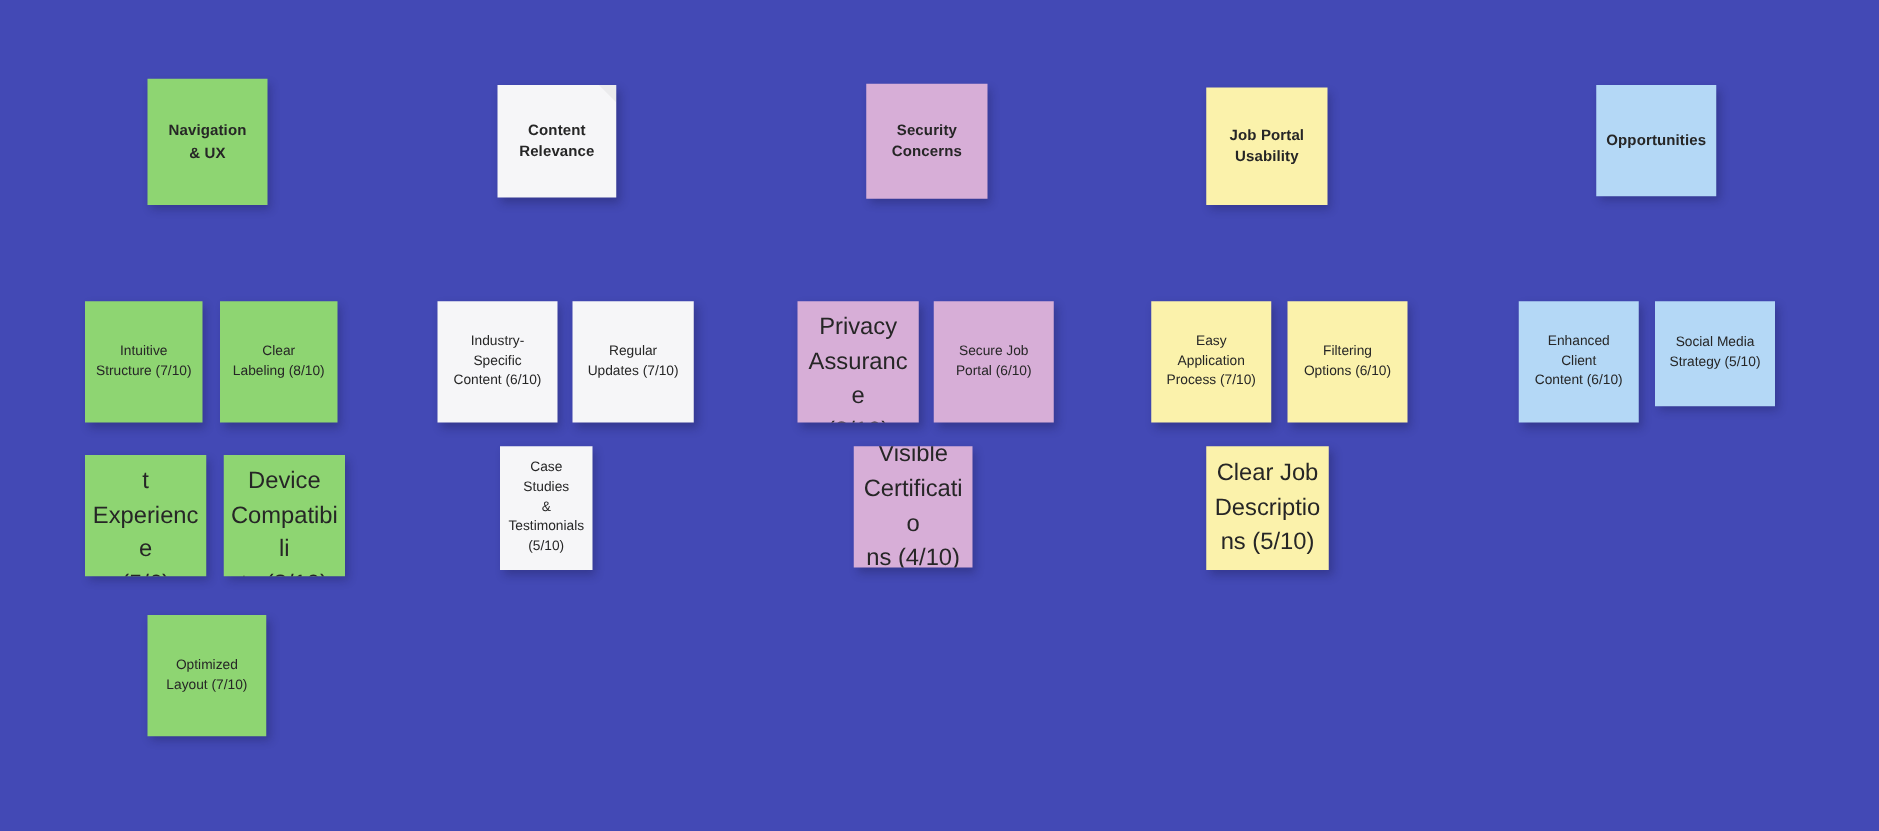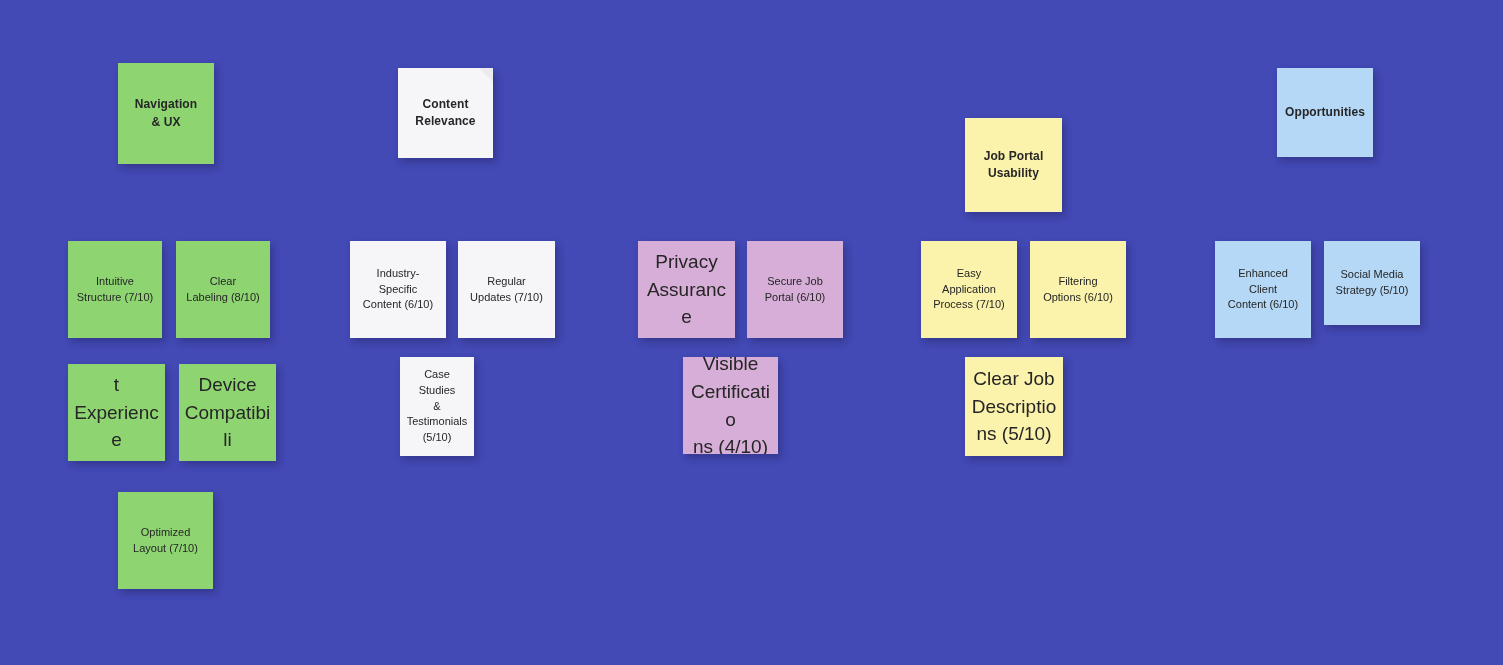--- a/index.html
+++ b/index.html
@@ -67,21 +67,25 @@
 
 <div id="board">
     <div class="note header" style="left: 118px; top: 63px; width: 96px; height: 101px; background: rgb(142, 213, 114);">
       <span class="txt">Navigation
 &amp; UX</span>
     </div>
     <div class="note header curl" style="left: 398px; top: 68px; width: 95px; height: 90px; background: rgb(246, 246, 248);">
       <span class="txt">Content
 Relevance</span>
     </div>
-    <div class="note header" style="left: 965px; top: 70px; width: 97px; height: 94px; background: rgb(251, 242, 171); margin-top: 48px;">
+    <div class="note header" style="left: 693px; top: 67px; width: 97px; height: 92px; background: rgb(215, 174, 215);">
+      <span class="txt">Security
+Concerns</span>
+    </div>
+    <div class="note header" style="left: 965px; top: 70px; width: 97px; height: 94px; background: rgb(251, 242, 171);">
       <span class="txt">Job Portal
 Usability</span>
     </div>
     <div class="note header" style="left: 1277px; top: 68px; width: 96px; height: 89px; background: rgb(180, 216, 246);">
       <span class="txt">Opportunities</span>
     </div>
     <div class="note small" style="left: 68px; top: 241px; width: 94px; height: 97px; background: rgb(142, 213, 114);">
       <span class="txt">Intuitive
 Structure (7/10)</span>
     </div>

